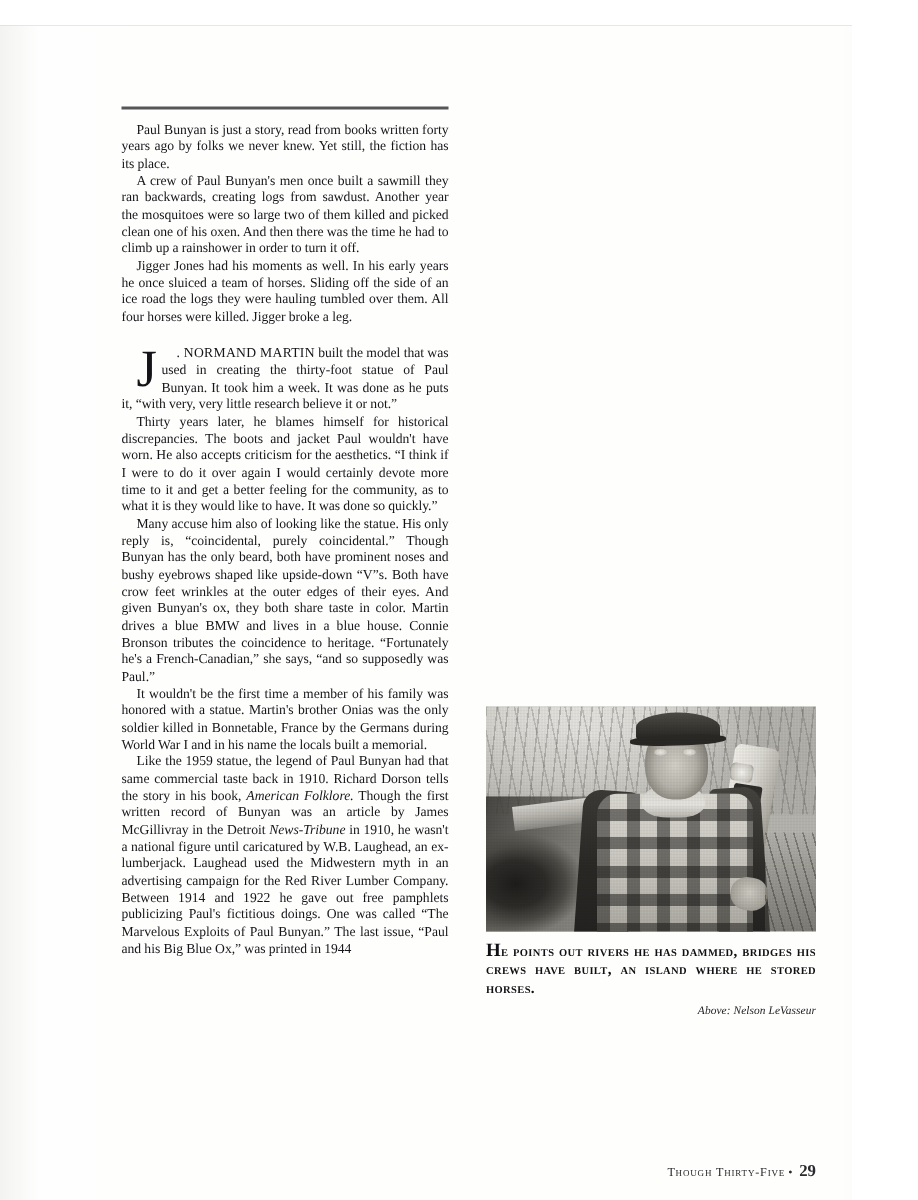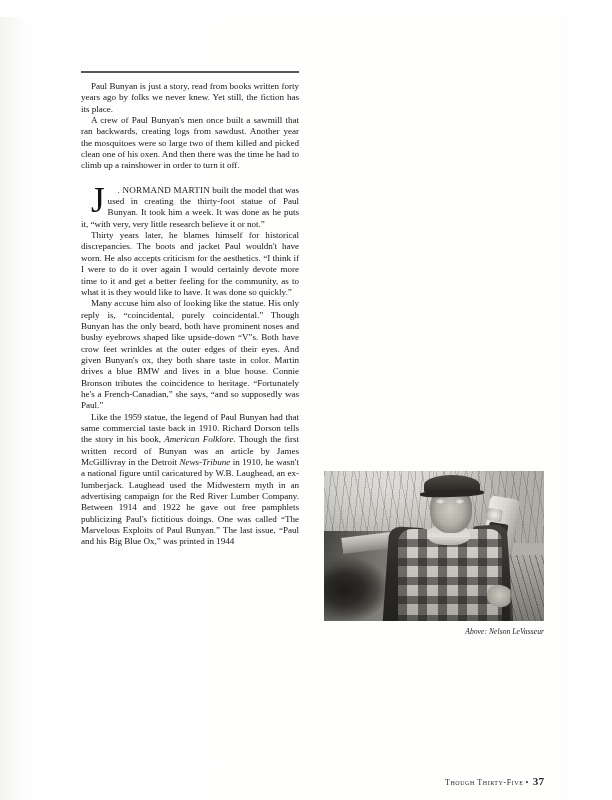--- a/index.html
+++ b/index.html
@@ -332,30 +332,32 @@
 <div class="page">
   <div class="paper-tone"></div>
 
   <div class="content">
 
     <div class="top-rule"></div>
 
     <div class="col-left">
 
       <p>Paul Bunyan is just a story, read from books written forty years ago by folks we never knew. Yet still, the fiction has its place.</p>
-      <p>A crew of Paul Bunyan's men once built a sawmill that ran backwards, creating logs from sawdust. Another year the mosquitoes were so large two of them killed and picked clean one of his oxen. And then there was the time he had to climb up a rainshower in order to turn it off.</p>
+      <p>A crew of Paul Bunyan's men once built a sawmill they ran backwards, creating logs from sawdust. Another year the mosquitoes were so large two of them killed and picked clean one of his oxen. And then there was the time he had to climb up a rainshower in order to turn it off.</p>
+      <p>Jigger Jones had his moments as well. In his early years he once sluiced a team of horses. Sliding off the side of an ice road the logs they were hauling tumbled over them. All four horses were killed. Jigger broke a leg.</p>
 
       <div class="section-gap"></div>
 
       <p class="dropcap-para">
         <span class="dropcap">J</span><span class="smallcaps">. NORMAND MARTIN</span><span> built the model that was used in creating the thirty-foot statue of Paul Bunyan. It took him a week. It was done as he puts it, “with very, very little research believe it or not.”</span>
       </p>
 
       <p>Thirty years later, he blames himself for historical discrepancies. The boots and jacket Paul wouldn't have worn. He also accepts criticism for the aesthetics. “I think if I were to do it over again I would certainly devote more time to it and get a better feeling for the community, as to what it is they would like to have. It was done so quickly.”</p>
       <p>Many accuse him also of looking like the statue. His only reply is, “coincidental, purely coincidental.” Though Bunyan has the only beard, both have prominent noses and bushy eyebrows shaped like upside-down “V”s. Both have crow feet wrinkles at the outer edges of their eyes. And given Bunyan's ox, they both share taste in color. Martin drives a blue BMW and lives in a blue house. Connie Bronson tributes the coincidence to heritage. “Fortunately he's a French-Canadian,” she says, “and so supposedly was Paul.”</p>
+      <p>It wouldn't be the first time a member of his family was honored with a statue. Martin's brother Onias was the only soldier killed in Bonnetable, France by the Germans during World War I and in his name the locals built a memorial.</p>
 
       <p><span>Like the 1959 statue, the legend of Paul Bunyan had that same commercial taste back in 1910. Richard Dorson tells the story in his book, </span><i>American Folklore.</i><span> Though the first written record of Bunyan was an article by James McGillivray in the Detroit </span><i>News-Tribune</i><span> in 1910, he wasn't a national figure until caricatured by W.B. Laughead, an ex-lumberjack. Laughead used the Midwestern myth in an advertising campaign for the Red River Lumber Company. Between 1914 and 1922 he gave out free pamphlets publicizing Paul's fictitious doings. One was called “The Marvelous Exploits of Paul Bunyan.” The last issue, “Paul and his Big Blue Ox,” was printed in 1944</span></p>
 
     </div>
 
     <div class="col-right">
 
       <div class="photo-frame" aria-label="Black and white photograph of an older man wearing a dark cap and plaid flannel shirt with a dark jacket, holding a chainsaw bar, standing outdoors before brush and machinery.">
         <div class="photo">
           <div class="photo-trees"></div>
@@ -373,23 +375,24 @@
           <div class="photo-eye-r"></div>
           <div class="photo-hat"></div>
           <div class="photo-hat-brim"></div>
           <div class="photo-hand"></div>
           <div class="photo-brush-r"></div>
           <div class="photo-grain"></div>
         </div>
       </div>
 
       <div class="caption">
+        <p class="caption-head">He points out rivers he has dammed, bridges his crews have built, an island where he stored horses.</p>
         <p class="caption-credit">Above: Nelson LeVasseur</p>
       </div>
 
     </div>
 
     <div class="footer">
-      <span>Though Thirty-Five</span><span class="dot">•</span><span class="folio">37</span>
+      <span>Though Thirty-Five</span><span class="dot">•</span><span class="folio">29</span>
     </div>
 
   </div>
 </div>
 
 </body></html>

